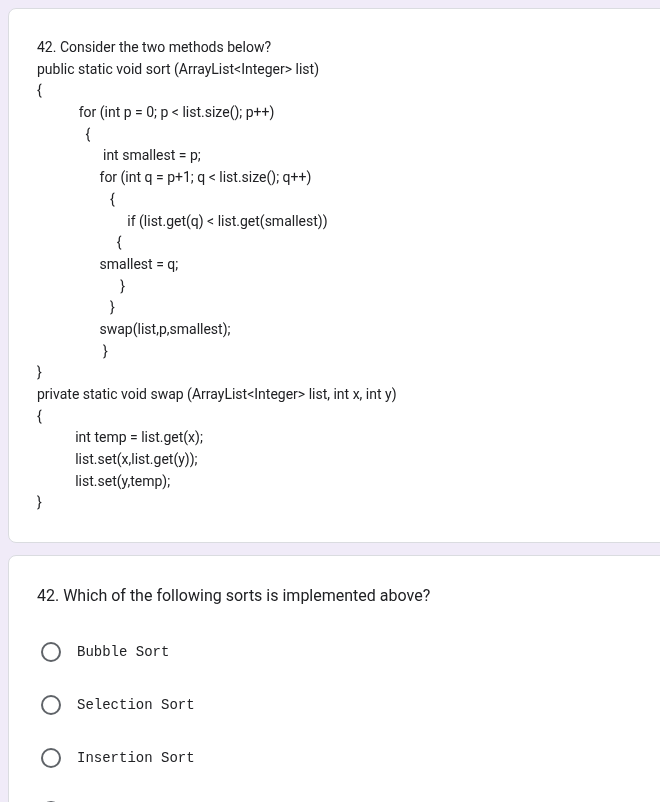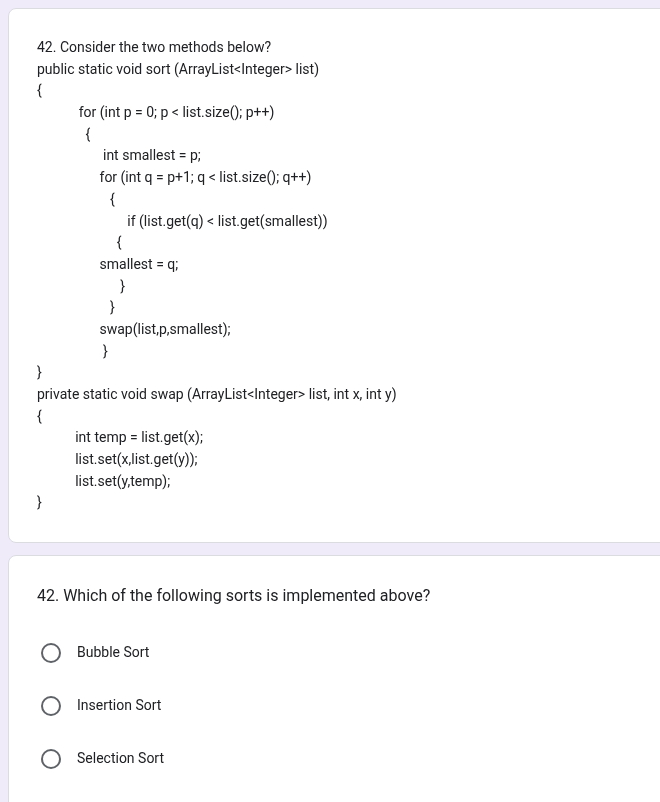--- a/index.html
+++ b/index.html
@@ -29,23 +29,24 @@
       line-height: 1.55;
       color: #202124;
     }
     .question-text {
       font-size: 16px;
       color: #202124;
       margin-bottom: 20px;
     }
     .option-row {
       display: flex;
-      align-items: flex-end;
+      align-items: flex-start;
       padding: 10px 0;
       cursor: pointer;
+      font-family: Liberation Mono, monospace;
     }
     .radio-circle {
       width: 20px;
       height: 20px;
       border: 2px solid #5f6368;
       border-radius: 50%;
       margin-right: 12px;
       flex-shrink: 0;
     }
     .option-label {
@@ -84,26 +85,26 @@
 <div class="card">
   <div class="question-text">42. Which of the following sorts is implemented above?</div>
 
   <div class="option-row">
     <div class="radio-circle"></div>
     <span class="option-label">Bubble Sort</span>
   </div>
 
   <div class="option-row">
     <div class="radio-circle"></div>
-    <span class="option-label">Insertion Sort</span>
+    <span class="option-label">Selection Sort</span>
   </div>
 
   <div class="option-row">
     <div class="radio-circle"></div>
-    <span class="option-label">Selection Sort</span>
+    <span class="option-label">Insertion Sort</span>
   </div>
 
   <div class="option-row">
     <div class="radio-circle"></div>
     <span class="option-label">Merge Which</span>
   </div>
 
   <div class="option-row">
     <div class="radio-circle"></div>
   </div>

